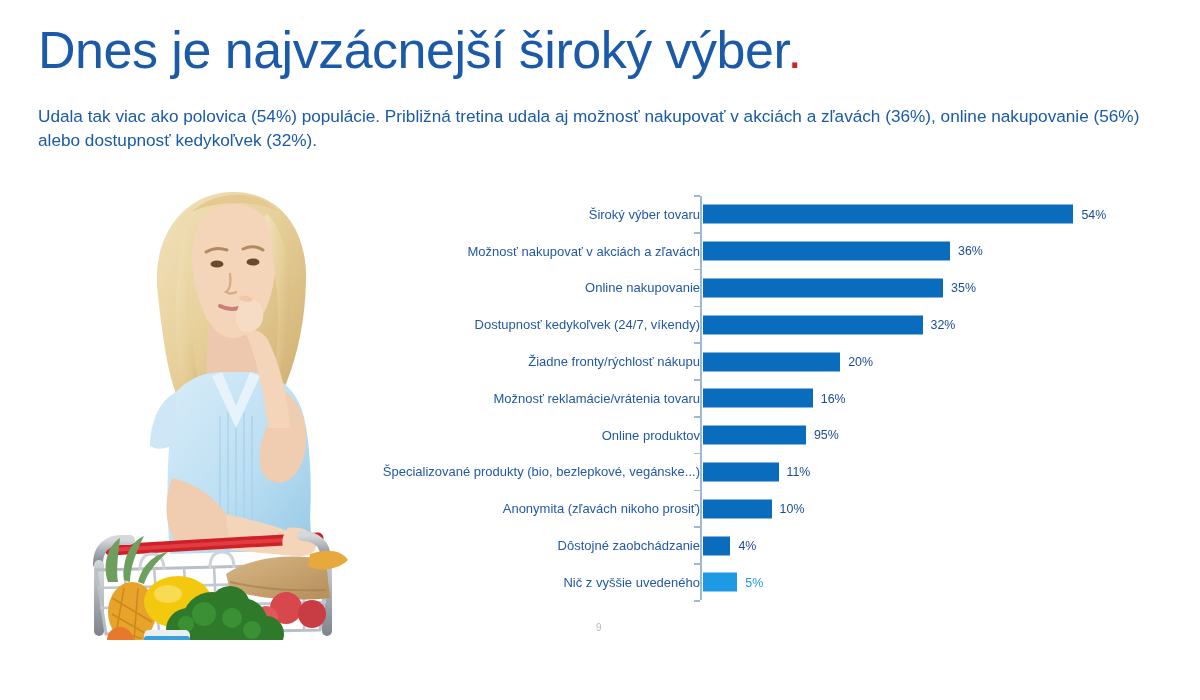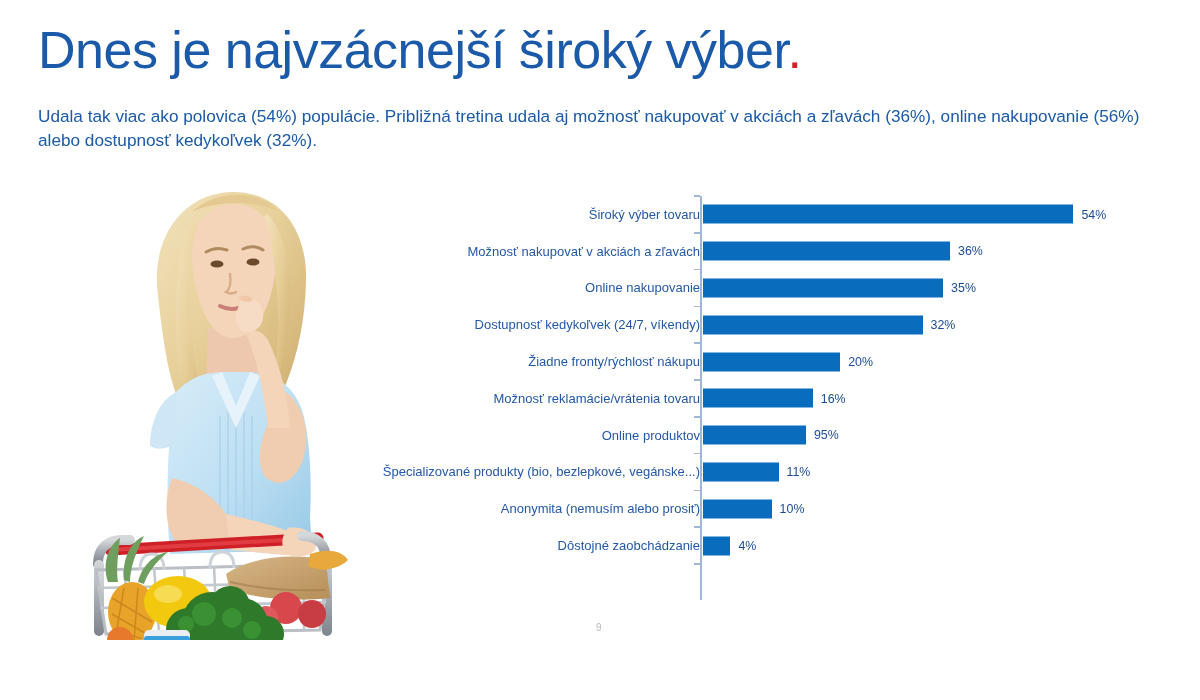--- a/index.html
+++ b/index.html
@@ -344,34 +344,42 @@
         <div class="row">
           <div class="tick"></div>
           <div class="cat-label">Špecializované produkty (bio, bezlepkové, vegánske...)</div>
           <div class="bar-wrap">
             <div class="bar" style="width: 75.5px; background: rgb(10, 108, 189);"></div>
             <div class="val">11%</div>
           </div>
         </div>
         <div class="row">
           <div class="tick"></div>
-          <div class="cat-label">Anonymita (nemusím alebo prosiť)</div>
+          <div class="cat-label">Anonymita (zľavách nikoho prosiť)</div>
           <div class="bar-wrap">
             <div class="bar" style="width: 68.6px; background: rgb(10, 108, 189);"></div>
             <div class="val">10%</div>
           </div>
         </div>
         <div class="row">
           <div class="tick"></div>
           <div class="cat-label">Dôstojné zaobchádzanie</div>
           <div class="bar-wrap">
             <div class="bar" style="width: 27.4px; background: rgb(10, 108, 189);"></div>
             <div class="val">4%</div>
           </div>
         </div>
+        <div class="row">
+          <div class="tick"></div>
+          <div class="cat-label">Nič z vyššie uvedeného</div>
+          <div class="bar-wrap">
+            <div class="bar alt" style="width: 34.3px; background: rgb(30, 154, 228);"></div>
+            <div class="val alt">5%</div>
+          </div>
+        </div>
         <div style="position: relative; height: 0px;">
           <div class="tick"></div>
         </div>
       </div>
   </div>
 
   <div class="page-num">9</div>
 </div>
 
 </body></html>

